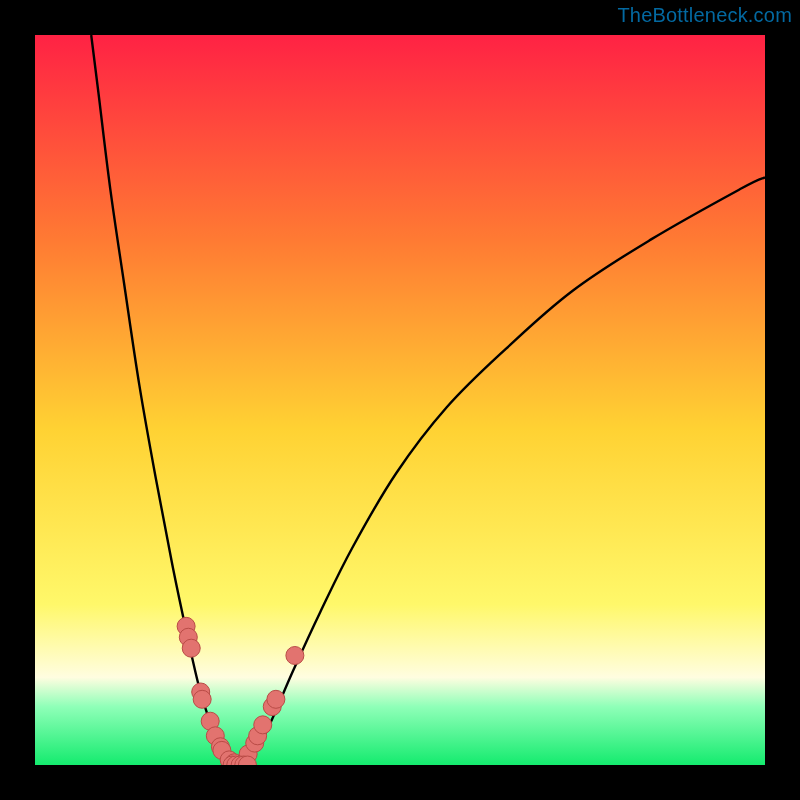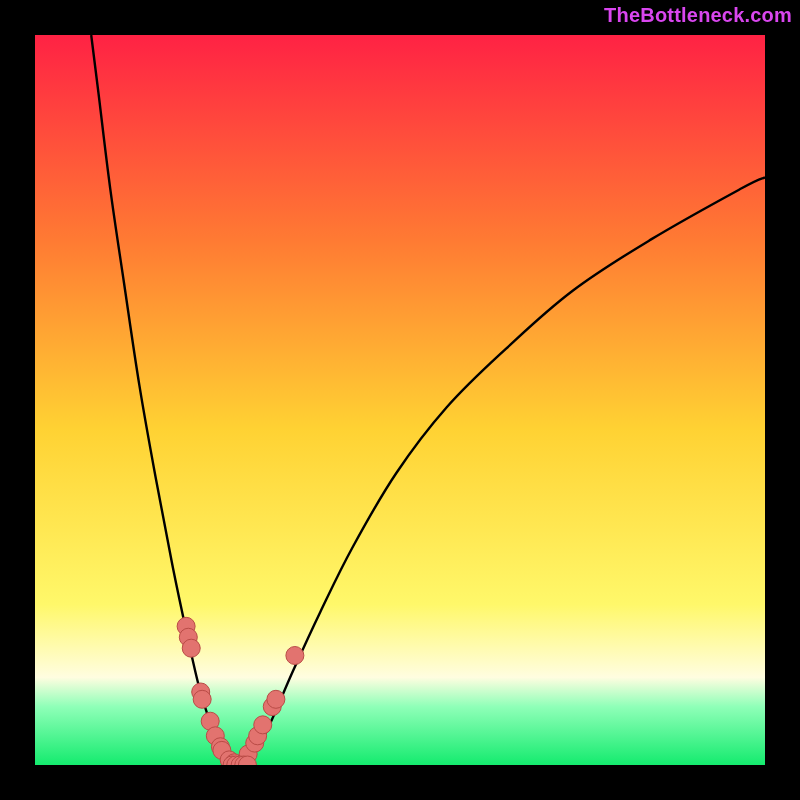--- a/index.html
+++ b/index.html
@@ -23,22 +23,22 @@
     top: 35px;
     width: 730px;
     height: 730px;
     overflow: hidden;
   }
   .watermark {
     position: absolute;
     top: 4px;
     right: 8px;
     font-size: 20px;
-    font-weight: 700;
-    color: #d946ef;
+    font-weight: 400;
+    color: #0369a1;
     letter-spacing: 0.2px;
     z-index: 10;
   }
   svg.bg, svg.curves {
     position: absolute;
     left: 0;
     top: 0;
     width: 730px;
     height: 730px;
   }

